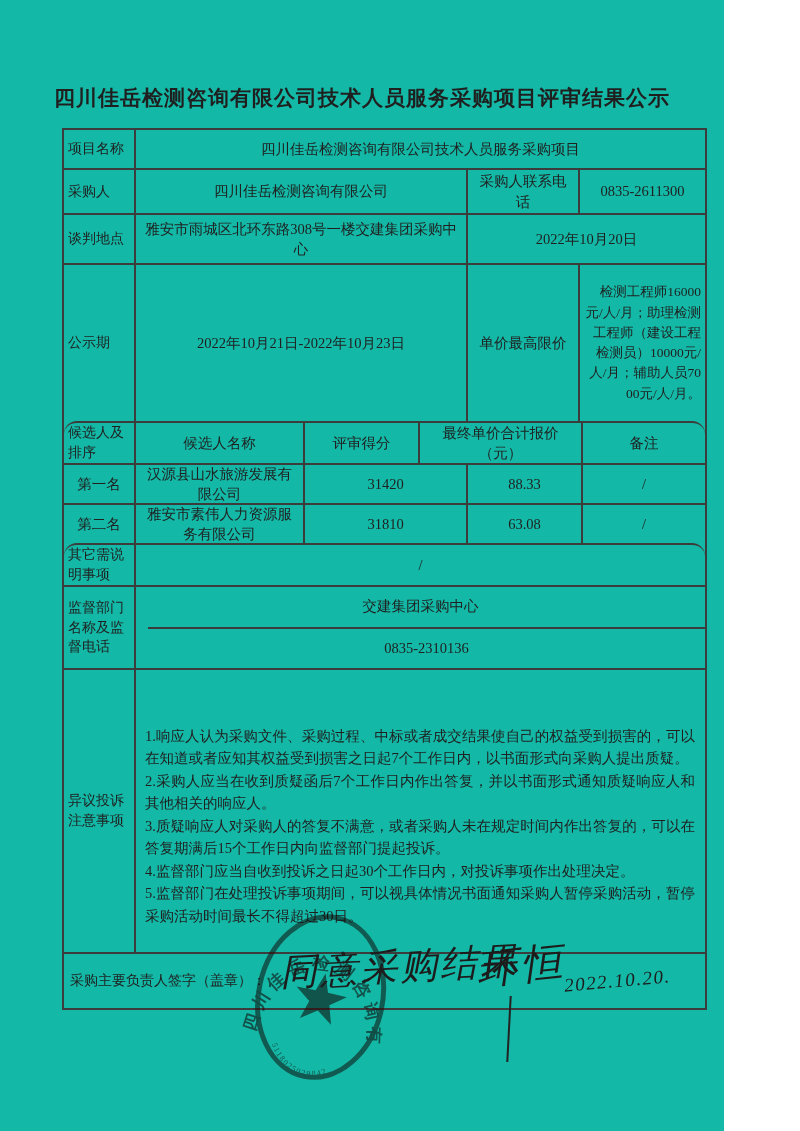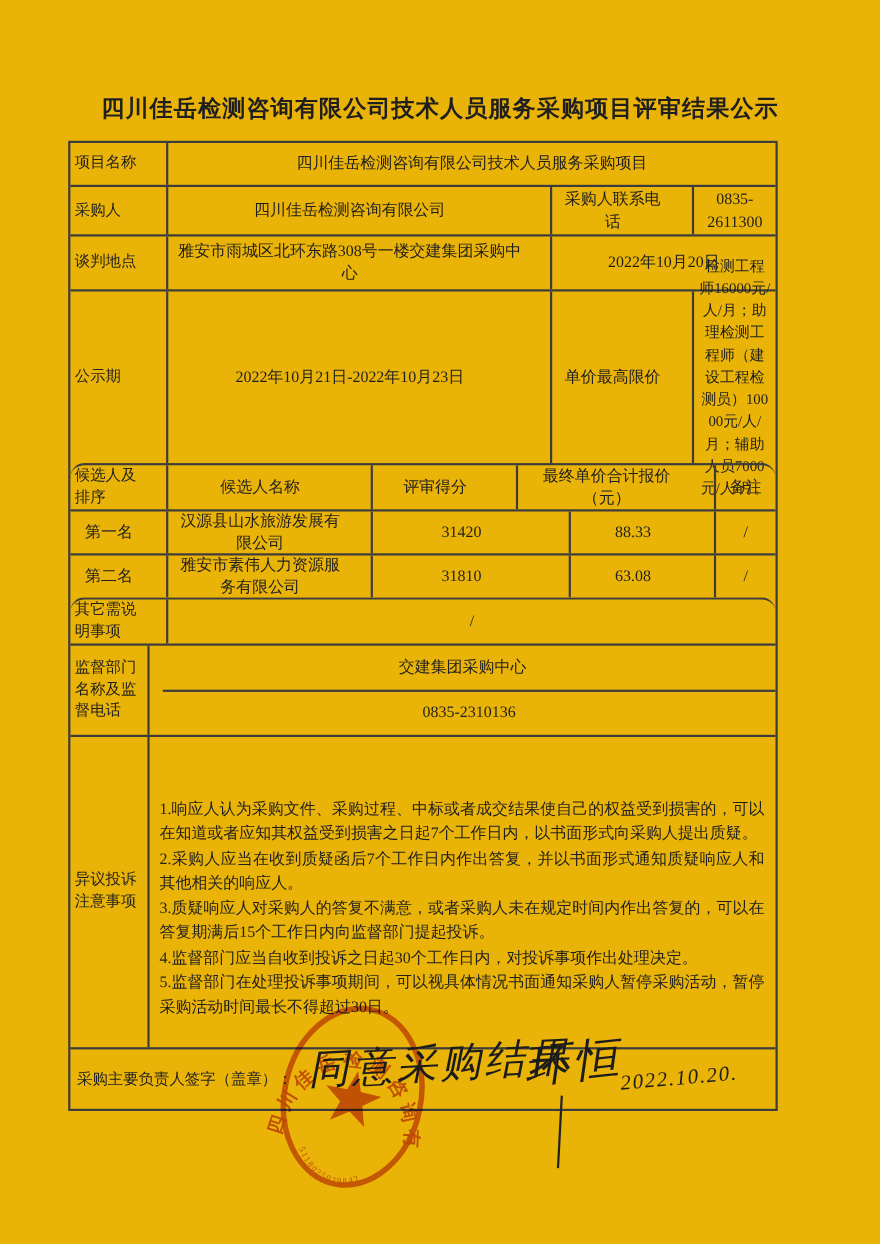--- a/index.html
+++ b/index.html
@@ -1,46 +1,46 @@
 <!DOCTYPE html>
 <html><head>
 <meta charset="utf-8">
 <style>
   html,body{margin:0;padding:0;background:#ffffff;}
   .page{
-    position:relative;width:800px;height:1131px;background:#eab308;
+    position:relative;width:724px;height:1131px;background:#14b8a6;
     font-family:"Liberation Serif","DejaVu Serif",serif;color:#1f1f1f;overflow:hidden;
   }
   .doc-title{
     position:absolute;top:84px;left:0;width:100%;text-align:center;
     font-size:21px;font-weight:700;letter-spacing:1px;
   }
   .doc-table{
     position:absolute;left:62px;top:128px;width:645px;
     border:2px solid #3c3c3c;display:flex;flex-direction:column;box-sizing:border-box;
     background:transparent;
   }
   .trow{display:flex;box-sizing:border-box;align-items:stretch;}
   .trow + .trow{border-top:2px solid #3c3c3c;}
   .cell{
     box-sizing:border-box;display:flex;align-items:center;justify-content:center;
     text-align:center;font-size:14.5px;line-height:1.4;padding:2px 5px;
   }
-  .cell + .cell{border-left:2px solid #3c3c3c;margin-left:17px;}
+  .cell + .cell{border-left:2px solid #3c3c3c;}
   .lab{justify-content:flex-start;text-align:left;font-size:14px;padding-left:4px;padding-right:4px;}
   .w70{width:70px;flex:none;}
   .w332{width:332px;flex:none;}
   .w112{width:112px;flex:none;}
   .w169{width:169px;flex:none;}
   .w163{width:163px;flex:none;}
   .w115{width:115px;flex:none;}
   .grow{flex:1;}
   .h38{height:38px;} .h45{height:45px;} .h50{height:50px;} .h158{height:158px;}
   .h42{height:42px;border-radius:13px;} .h40{height:40px;} .h83{height:83px;} .h284{height:284px;} .h56{height:56px;}
-  .limit-cell{font-size:13.5px;line-height:1.5;text-align:center;word-break:break-all;padding:2px 4px;}
+  .limit-cell{font-size:13.5px;line-height:1.5;text-align:right;word-break:break-all;padding:2px 4px;}
   .vsplit{flex:1;display:flex;flex-direction:column;border-left:2px solid #3c3c3c;justify-content:space-between;}
   .vsplit .sub{flex:1;display:flex;align-items:center;justify-content:center;font-size:14.5px;}
   .vsplit .sub + .sub{border-top:2px solid #3c3c3c;margin-left:12px;}
   .obj-cell{
     flex:1;display:flex;flex-direction:column;justify-content:center;
     padding:38px 10px 8px 9px;font-size:14.5px;line-height:1.55;text-align:justify;
     border-left:2px solid #3c3c3c;box-sizing:border-box;
   }
   .obj-cell p{margin:0;}
   .sig-cell{flex:1;display:flex;align-items:center;justify-content:flex-start;

